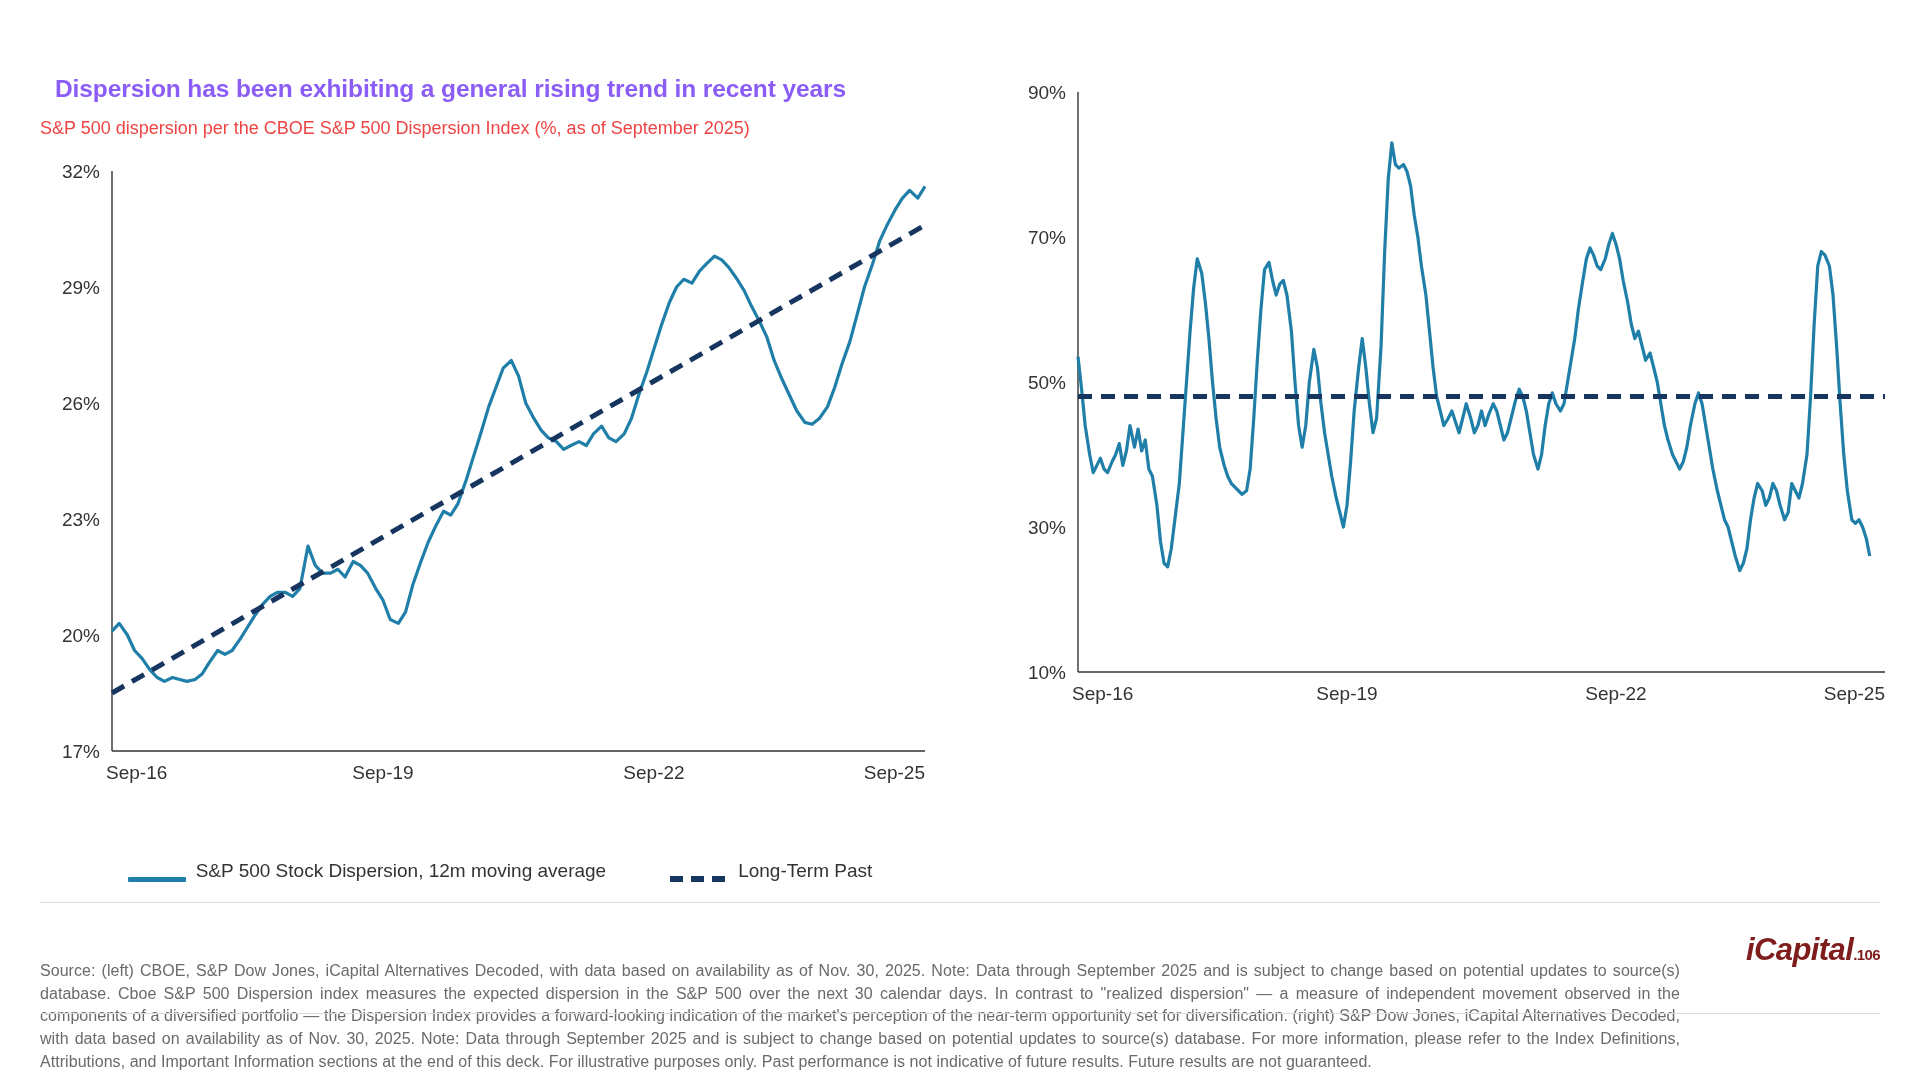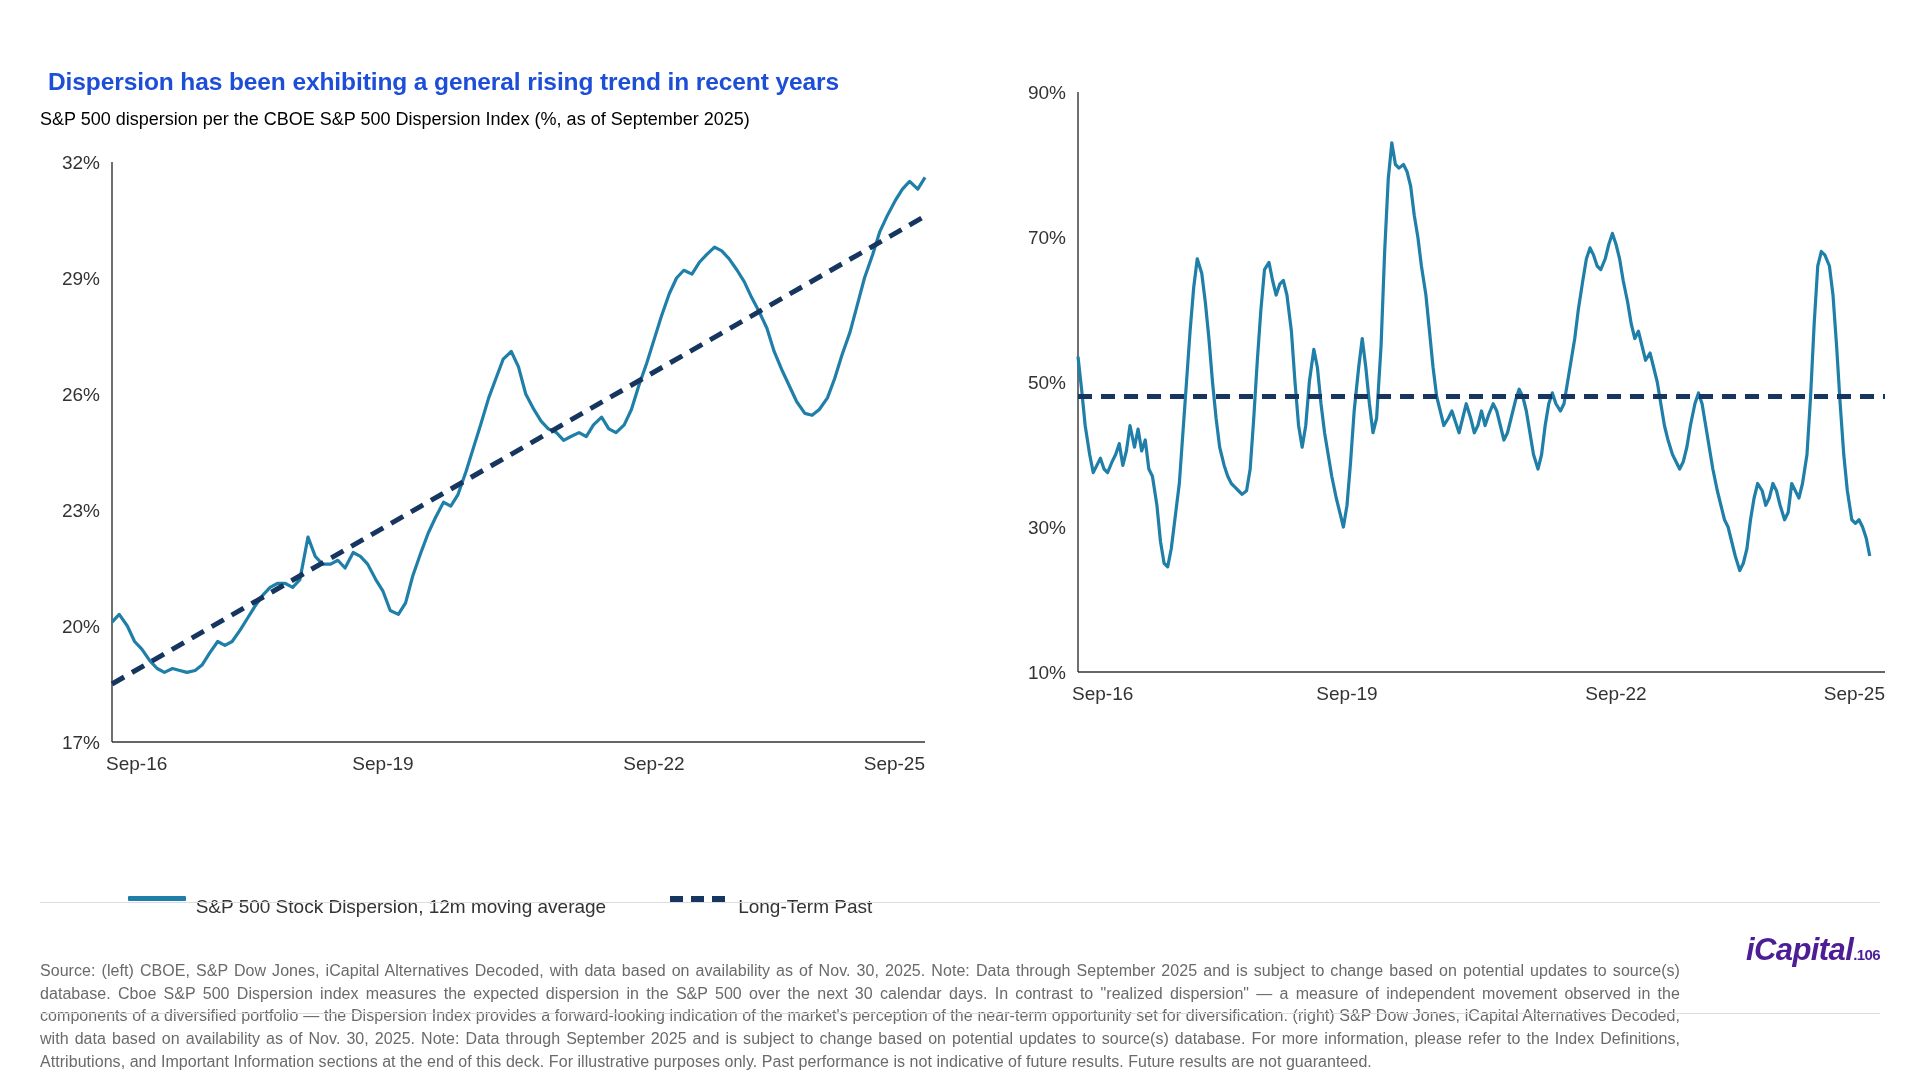--- a/index.html
+++ b/index.html
@@ -25,29 +25,29 @@
     position: absolute;
     top: 60px;
     width: 920px;
     height: 820px;
   }
   .panel-left  { left: 40px; }
   .panel-right { left: 1000px; }
 
   .chart-title {
     font-size: 24.5px;
-    color: #1d4ed8;
+    color: #8b5cf6;
     font-weight: 600;
     letter-spacing: -0.1px;
-    margin: 8px;
+    margin: 15px;
     white-space: nowrap;
   }
   .chart-subtitle {
     font-size: 18px;
-    color: #000000;
+    color: #ef4444;
     margin: 13px 0 0 0;
     white-space: nowrap;
   }
   .plot-wrap {
     position: relative;
     margin-top: 20px;
     width: 920px;
     height: 640px;
   }
   .plot-wrap svg {
@@ -58,26 +58,25 @@
     left: 0;
     top: 800px;
     width: 920px;
     display: flex;
     justify-content: center;
     align-items: center;
     gap: 64px;
   }
   .legend-item {
     display: flex;
-    align-items: flex-start;
+    align-items: flex-end;
     gap: 10px;
     font-size: 19px;
     color: #333;
     white-space: nowrap;
-    margin-top: 36px;
   }
   .swatch-solid {
     display: inline-block;
     width: 58px;
     height: 5px;
     background: #1f7fa8;
     border-radius: 1px;
   }
   .swatch-dash {
     display: inline-block;
@@ -111,21 +110,21 @@
     line-height: 1.42;
     color: #6a6a6a;
     letter-spacing: 0.05px;
     text-align: justify;
   }
   .brand {
     position: absolute;
     right: 40px;
     top: 932px;
     font-size: 31px;
-    color: #4c1d95;
+    color: #7f1d1d;
     font-style: italic;
     font-weight: 700;
     letter-spacing: -0.6px;
     white-space: nowrap;
   }
   .brand .num {
     font-size: 15px;
     font-style: normal;
     font-weight: 700;
     vertical-align: baseline;

